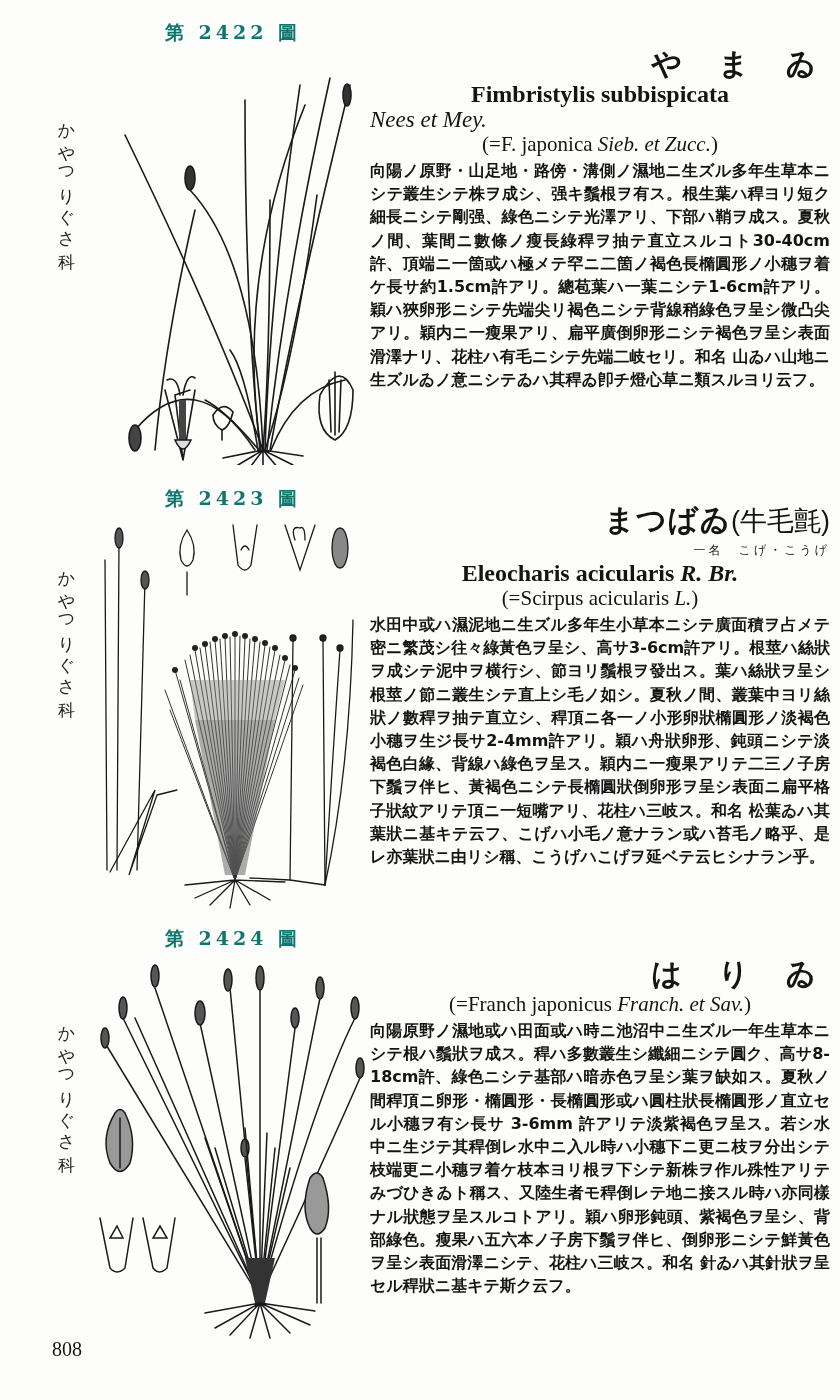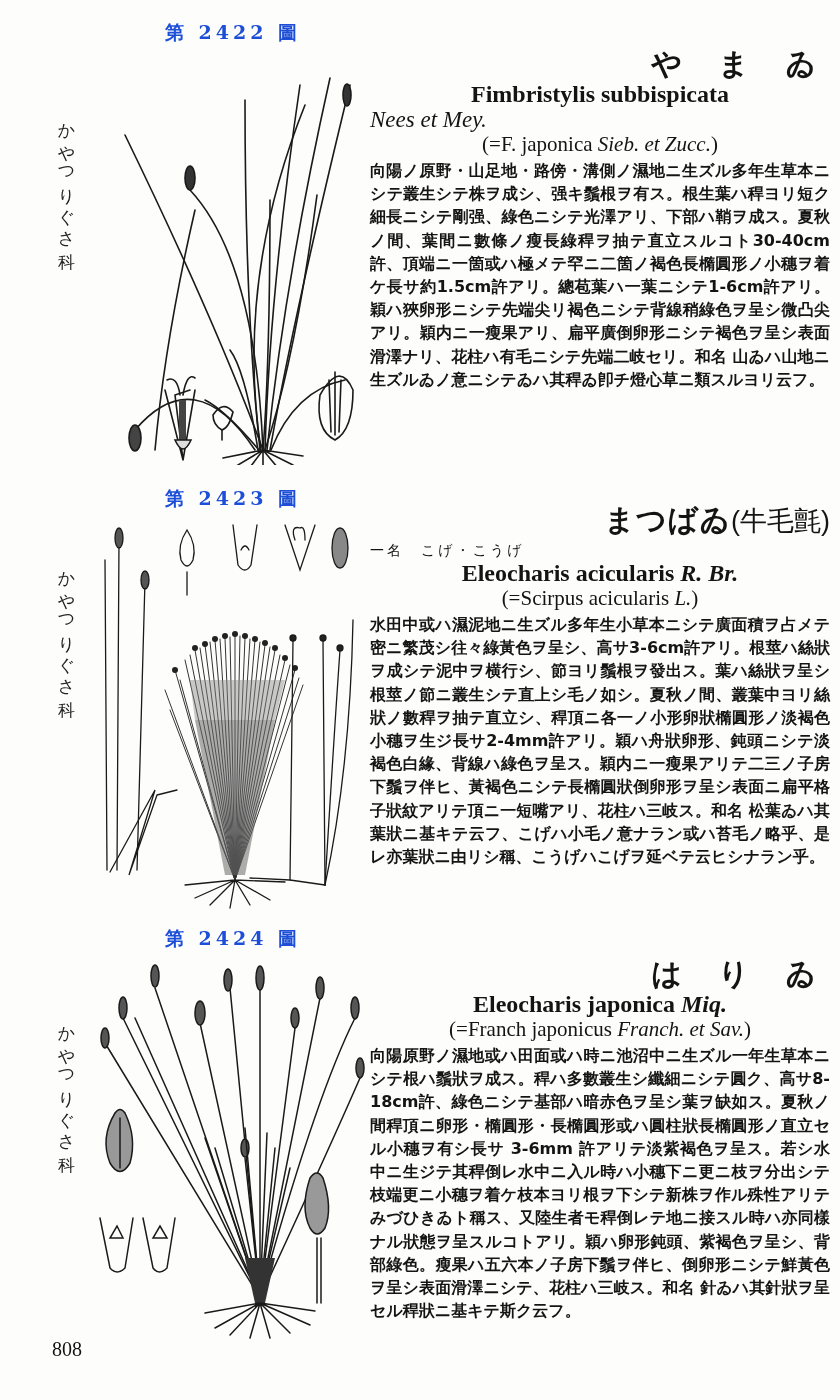--- a/index.html
+++ b/index.html
@@ -2,34 +2,34 @@
 <html><head>
 <meta charset="utf-8">
 <style>
   html, body { margin: 0; padding: 0; }
   body {
     width: 840px; height: 1400px; background: #fdfdfb; position: relative; overflow: hidden;
     font-family: "DejaVu Serif", serif; color: #141414;
   }
   .fig-label {
     position: absolute; font-family: "DejaVu Serif", serif; font-size: 19px; font-weight: bold;
-    letter-spacing: 4px; color: #1d4ed8;
+    letter-spacing: 4px; color: #0f766e;
   }
   .family-label {
     position: absolute; writing-mode: vertical-rl; font-family: "DejaVu Sans", sans-serif;
     font-size: 17px; letter-spacing: 2px; color: #222;
   }
   .illus { position: absolute; }
   .entry { position: absolute; left: 370px; width: 460px; }
   .jp-title {
     text-align: right; font-size: 30px; font-weight: bold; letter-spacing: 14px; line-height: 36px;
     font-family: Liberation Sans, sans-serif;
   }
   .jp-title .kanji { font-weight: normal; letter-spacing: 0; font-size: 27px; }
-  .jp-alt { text-align: left; font-family: "DejaVu Sans", sans-serif; font-size: 14px; line-height: 22px; letter-spacing: 3px; }
+  .jp-alt { text-align: right; font-family: "DejaVu Sans", sans-serif; font-size: 12px; line-height: 22px; letter-spacing: 3px; }
   .sci { text-align: center; font-family: "Liberation Serif", serif; font-size: 24px; font-weight: bold; line-height: 25px; }
   .auth { text-align: left; font-family: "Liberation Serif", serif; font-size: 23px; font-style: italic; line-height: 25px; }
   .syn { text-align: center; font-family: Liberation Serif, serif; font-size: 21px; line-height: 25px; }
   .syn i { font-style: italic; }
   .body-text {
     font-family: "DejaVu Sans", sans-serif; font-size: 16px; line-height: 23.2px; font-weight: bold;
     text-align: justify; margin-top: 2px; padding-left: 0;
   }
   .page-num { position: absolute; left: 52px; top: 1338px; font-family: "Liberation Serif", serif; font-size: 20px; }
 </style>
@@ -181,18 +181,17 @@
     <path d="M25 160 L25 210"></path>
     <path d="M5 260 L15 310 Q22 318 30 310 L38 260 M15 280 L28 280 L22 268 Z"></path>
     <path d="M48 260 L58 310 Q64 318 72 310 L80 260 M58 280 L72 280 L65 268 Z"></path>
     <path d="M215 220 Q205 250 215 270 Q222 282 230 270 Q238 250 228 220 Q222 210 215 220 Z" fill="#999"></path>
     <path d="M222 280 L222 345 M226 280 L226 345"></path>
   </g>
 </svg>
 
 <div class="entry" style="top:956px;">
   <div class="jp-title">は り ゐ</div>
-  <div class="sci"><span>Eleocharis japonica</span> <i>Miq.</i></div>
   <div class="syn"><span>(=Franch japonicus </span><i>Franch. et Sav.</i><span>)</span></div>
   <div class="body-text">向陽原野ノ濕地或ハ田面或ハ時ニ池沼中ニ生ズル一年生草本ニシテ根ハ鬚狀ヲ成ス。稈ハ多數叢生シ纖細ニシテ圓ク、高サ8-18cm許、綠色ニシテ基部ハ暗赤色ヲ呈シ葉ヲ缺如ス。夏秋ノ間稈頂ニ卵形・橢圓形・長橢圓形或ハ圓柱狀長橢圓形ノ直立セル小穗ヲ有シ長サ 3-6mm 許アリテ淡紫褐色ヲ呈ス。若シ水中ニ生ジテ其稈倒レ水中ニ入ル時ハ小穗下ニ更ニ枝ヲ分出シテ枝端更ニ小穗ヲ着ケ枝本ヨリ根ヲ下シテ新株ヲ作ル殊性アリテみづひきゐト稱ス、又陸生者モ稈倒レテ地ニ接スル時ハ亦同樣ナル狀態ヲ呈スルコトアリ。穎ハ卵形鈍頭、紫褐色ヲ呈シ、背部綠色。瘦果ハ五六本ノ子房下鬚ヲ伴ヒ、倒卵形ニシテ鮮黃色ヲ呈シ表面滑澤ニシテ、花柱ハ三岐ス。和名 針ゐハ其針狀ヲ呈セル稈狀ニ基キテ斯ク云フ。</div>
 </div>
 
 <div class="page-num">808</div>
 
 </body></html>

